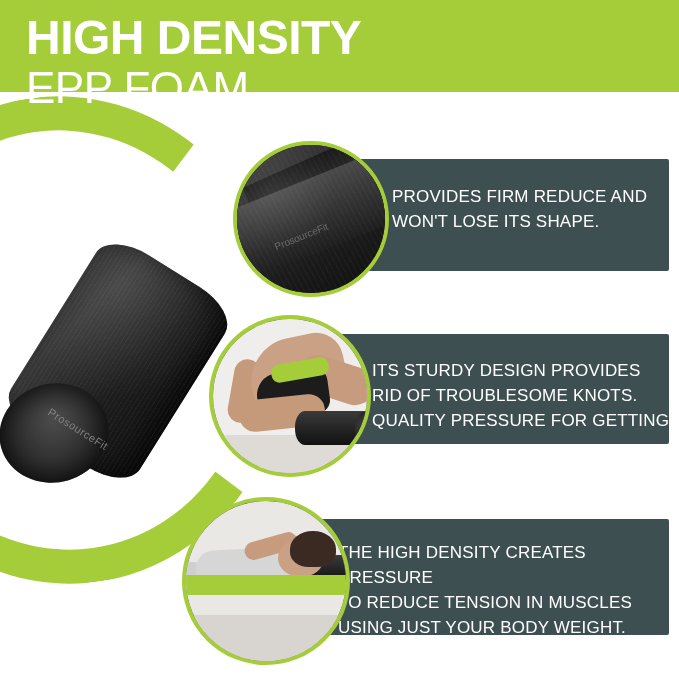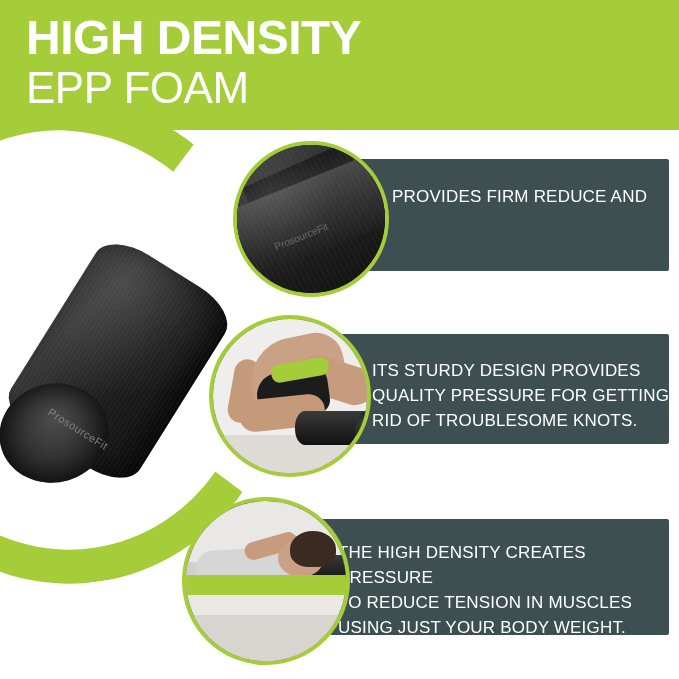--- a/index.html
+++ b/index.html
@@ -17,21 +17,21 @@
     overflow: hidden;
     background: #ffffff;
   }
 
   
   .banner {
     position: absolute;
     left: 0;
     top: 0;
     width: 679px;
-    height: 130px;
+    height: 92px;
     background: #a4cd39;
     z-index: 2;
   }
   .banner-title {
     position: absolute;
     left: 26px;
     top: 14px;
     color: #ffffff;
     font-weight: bold;
     font-size: 48px;
@@ -291,36 +291,37 @@
       <div class="roller-cap-tex"></div>
     </div>
     <div class="roller-brand">ProsourceFit</div>
   </div>
 
 
   <div class="feature">
     <div class="feature-bar" style="left:309px; top:159px; width:360px; height:112px;"></div>
     <div class="feature-text" style="left:392px; top:184px; width:280px;">
       <div>PROVIDES FIRM REDUCE AND</div>
+      <div>WON'T LOSE ITS SHAPE.</div>
     </div>
     <div class="bubble" style="left:233px; top:141px; width:148px; height:148px;">
       <div class="b1-bg"></div>
       <div class="b1-edge2"></div>
       <div class="b1-edge"></div>
       <div class="b1-tex"></div>
       <div class="b1-brand">ProsourceFit</div>
     </div>
   </div>
 
   <div class="feature">
     <div class="feature-bar" style="left:287px; top:334px; width:382px; height:110px;"></div>
     <div class="feature-text" style="left:372px; top:358px; width:300px;">
       <div>ITS STURDY DESIGN PROVIDES</div>
+      <div>RID OF TROUBLESOME KNOTS.</div>
       <div>QUALITY PRESSURE FOR GETTING</div>
-      <div>RID OF TROUBLESOME KNOTS.</div>
     </div>
     <div class="bubble" style="left:209px; top:315px; width:154px; height:154px;">
       <div class="b2-bg"></div>
       <div class="b2-floor"></div>
       <div class="b2-arm"></div>
       <div class="b2-skin-torso"></div>
       <div class="b2-leg-upper"></div>
       <div class="b2-short"></div>
       <div class="b2-band"></div>
       <div class="b2-leg-lower"></div>

